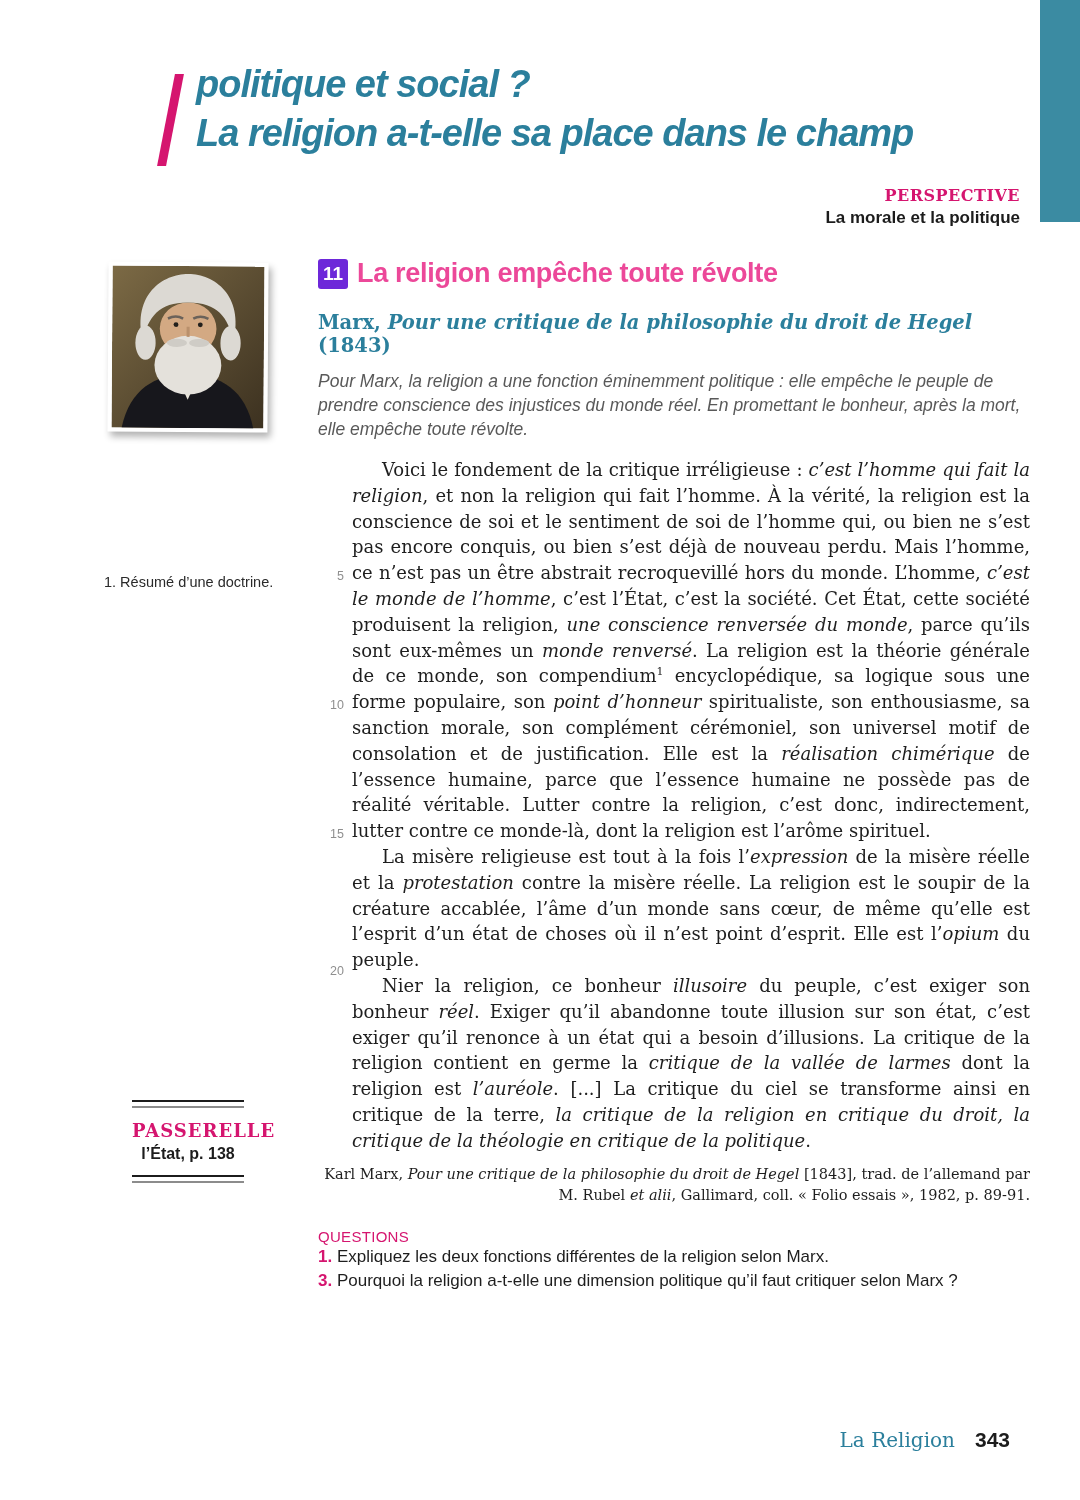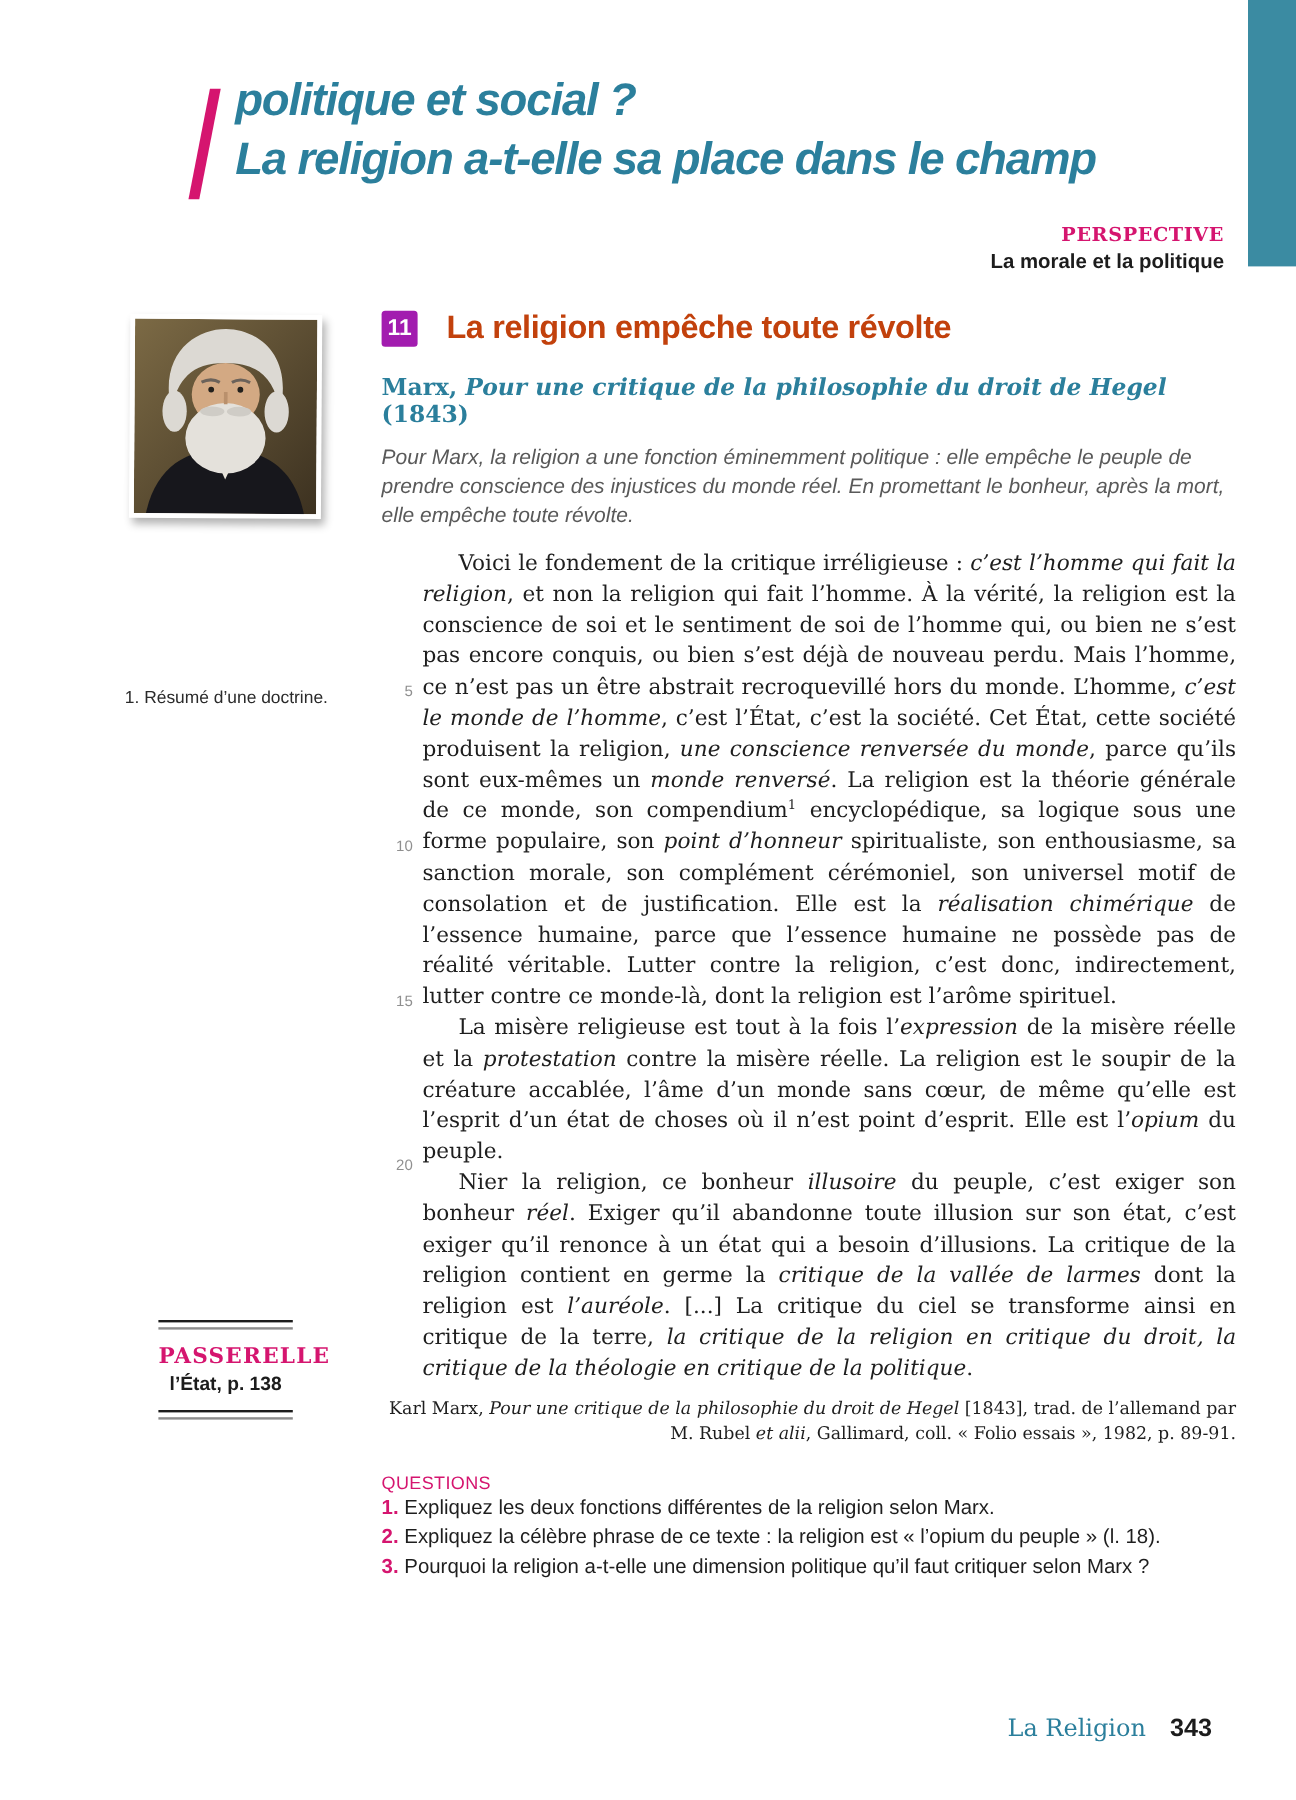--- a/index.html
+++ b/index.html
@@ -25,24 +25,24 @@
   .caption .desc{font-weight:700;font-size:16px;font-weight:600;}
   .footnote{position:absolute;left:104px;top:574px;font-size:14.5px;color:#2a2a2a;}
   .passerelle{position:absolute;left:132px;top:1100px;width:112px;text-align:center;}
   .passerelle .rule{height:4px;border-top:2px solid #1c1c1c;border-bottom:2px solid #8c8c8c;}
   .passerelle .lab{font-family:"DejaVu Serif",serif;font-weight:700;font-size:18px;
                    color:#d5156f;letter-spacing:1px;margin-top:12px;}
   .passerelle .lnk{font-weight:700;font-size:16px;color:#1c1c1c;margin:4px 0 12px 0;}
   
   .main{position:absolute;left:318px;top:258px;width:712px;}
   .doc-header{display:flex;align-items:center;}
-  .doc-num{flex:0 0 auto;width:30px;height:30px;background:#a21caf;border-radius:3px;
+  .doc-num{flex:0 0 auto;width:30px;height:30px;background:#6d28d9;border-radius:3px;
            color:#fff;font-weight:700;font-size:19px;display:flex;align-items:center;
            justify-content:center;}
-  .doc-heading{margin-left:24px;font-weight:700;font-size:27px;letter-spacing:-.3px;color:#c2410c;}
+  .doc-heading{margin-left:9px;font-weight:700;font-size:27px;letter-spacing:-.3px;color:#ec4899;}
   .doc-ref{margin-top:22px;font-family:"DejaVu Serif",serif;font-weight:700;font-size:19.5px;
            color:#2b7f9c;}
   .chapeau{margin-top:12px;font-style:italic;font-size:17.5px;line-height:24px;color:#595959;}
   .text-body{position:relative;margin-top:16px;padding-left:34px;
              font-family:"DejaVu Serif",serif;font-size:18px;line-height:25.8px;color:#1e1e1e;}
   .bpar{margin:0;text-align:justify;text-indent:30px;hyphens:auto;-webkit-hyphens:auto;}
   .bpar sup{font-size:11px;line-height:0;}
   .it{font-style:italic;}
   .lnum{position:absolute;left:2px;width:24px;text-align:right;font-family:"Liberation Sans",sans-serif;
         font-size:12.5px;color:#8f8f8f;}
@@ -130,21 +130,20 @@
         <div class="lnum" style="top: 365.2px;">15</div>
         <div class="lnum" style="top: 502px;">20</div>
       </div>
 
     <div class="source"><span>Karl Marx, </span><span class="it">Pour une critique de la philosophie du droit de Hegel</span><span> [1843], trad. de l’allemand par M. Rubel </span><span class="it">et alii</span><span>, Gallimard, coll. « Folio essais », 1982, p. 89-91.</span></div>
 
     <div class="questions">
       <div class="q-label">QUESTIONS</div>
       <div>
           <div class="q-item"><span class="q-num">1.</span><span> Expliquez les deux fonctions différentes de la religion selon Marx.</span></div>
-          <div class="q-item"><span class="q-num">2.</span><span> Expliquez la célèbre phrase de ce texte : la religion est « l’opium du peuple » (l. 18).</span></div>
           <div class="q-item"><span class="q-num">3.</span><span> Pourquoi la religion a-t-elle une dimension politique qu’il faut critiquer selon Marx ?</span></div>
         </div>
     </div>
   </div>
 
   <div class="footer">
     <span class="sec">La Religion</span>
     <span class="pg">343</span>
   </div>
 

